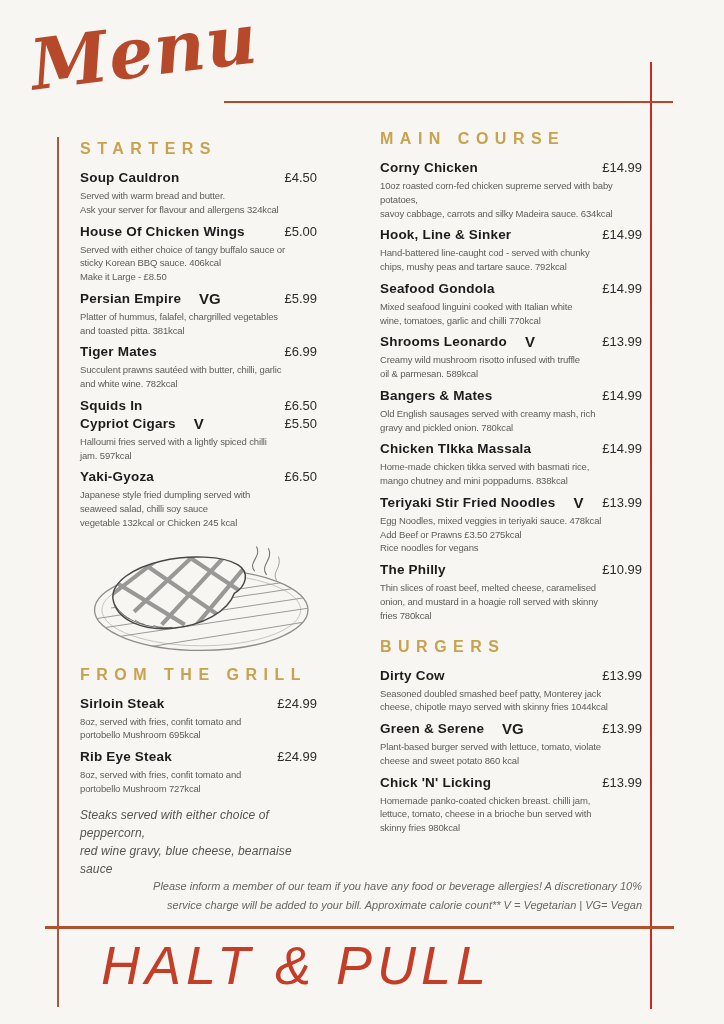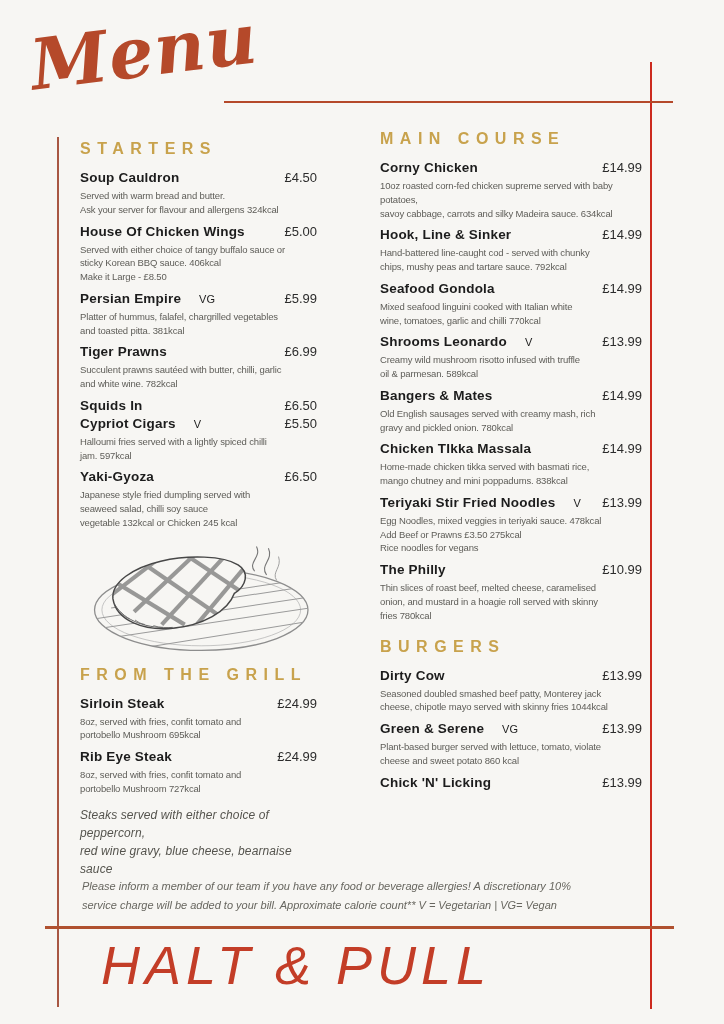--- a/index.html
+++ b/index.html
@@ -27,38 +27,38 @@
   .section-heading{
     font-size:16px;font-weight:700;letter-spacing:6.5px;color:#c8a24c;
     margin:0 0 10px 0;line-height:20px;white-space:nowrap;
   }
   .heading-grill{margin-top:0;}
   .heading-burgers{margin-top:14px;}
 
   .item-head{display:flex;justify-content:space-between;align-items:flex-start;}
   .item-title{display:flex;align-items:center;white-space:nowrap;}
   .item-name{font-size:13.5px;font-weight:700;color:#1c1c1c;letter-spacing:.2px;line-height:18px;}
-  .item-tag{font-size:11px;font-weight:400;color:#1c1c1c;margin-left:18px;line-height:18px;}
+  .item-tag{font-size:15px;font-weight:700;color:#1c1c1c;margin-left:18px;line-height:18px;}
   .item-price{font-size:13px;color:#2c2c2c;white-space:nowrap;padding-left:8px;line-height:17px;}
   .item-desc{
     font-size:9.5px;letter-spacing:-0.15px;color:#5e5d58;line-height:1.45;
     margin:2px 0 6px 0;white-space:pre-line;
   }
   .mt-lg{margin-top:2px;}
   .mt-sm{margin-top:6px;}
 
   .grill-note{
     font-style:italic;font-size:12px;color:#55544e;line-height:1.5;
     white-space:pre-line;margin-top:10px;letter-spacing:.1px;
   }
 
   .illustration{margin:4px 0 6px -4px;width:245px;height:115px;}
 
   .disclaimer{
-    position:absolute;left:82px;top:866px;width:560px;text-align:left;
+    position:absolute;left:82px;top:866px;width:560px;text-align:right;
     font-style:italic;font-size:11px;color:#67665f;line-height:1.7;white-space:pre-line;
   }
   .footer-name{
     position:absolute;left:0;top:934px;width:592px;text-align:center;
     font-style:italic;font-weight:400;font-size:54px;color:#c33d27;letter-spacing:5px;
     font-family:"Liberation Sans",sans-serif;
   }
 </style>
 </head>
 <body>
@@ -109,21 +109,21 @@
         </div>
         <span class="item-price">£5.99</span>
       </div>
       <p class="item-desc">Platter of hummus, falafel, chargrilled vegetables
 and toasted pitta.  381kcal</p>
     </div>
 
     <div class="item">
       <div class="item-head">
         <div class="item-title">
-          <span class="item-name">Tiger Prawns</span>
+          <span class="item-name">Tiger Mates</span>
           <span class="item-tag"></span>
         </div>
         <span class="item-price">£6.99</span>
       </div>
       <p class="item-desc">Succulent prawns sautéed with butter, chilli, garlic
 and white wine.  782kcal</p>
     </div>
 
     <div class="item">
       <div class="item-head">
@@ -360,20 +360,23 @@
     </div>
 
     <div class="item mt-lg">
       <div class="item-head">
         <div class="item-title">
           <span class="item-name">Chick 'N' Licking</span>
           <span class="item-tag"></span>
         </div>
         <span class="item-price">£13.99</span>
       </div>
+      <p class="item-desc">Homemade panko-coated chicken breast. chilli jam,
+lettuce, tomato, cheese in a brioche bun served with
+skinny fries  980kcal</p>
     </div>
   </div>
 
   <p class="disclaimer">Please inform a member of our team if you have any food or beverage allergies! A discretionary 10%
 service charge will be added to your bill.  Approximate calorie count** V = Vegetarian | VG= Vegan</p>
   <div class="footer-name">HALT &amp; PULL</div>
 
 </div>
 
 </body></html>

